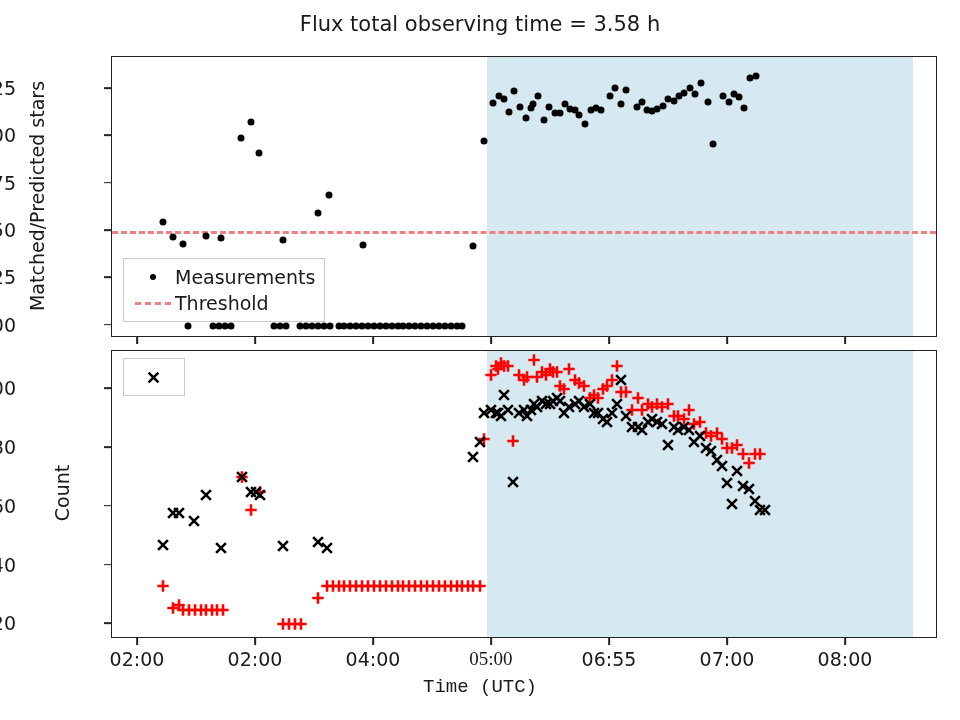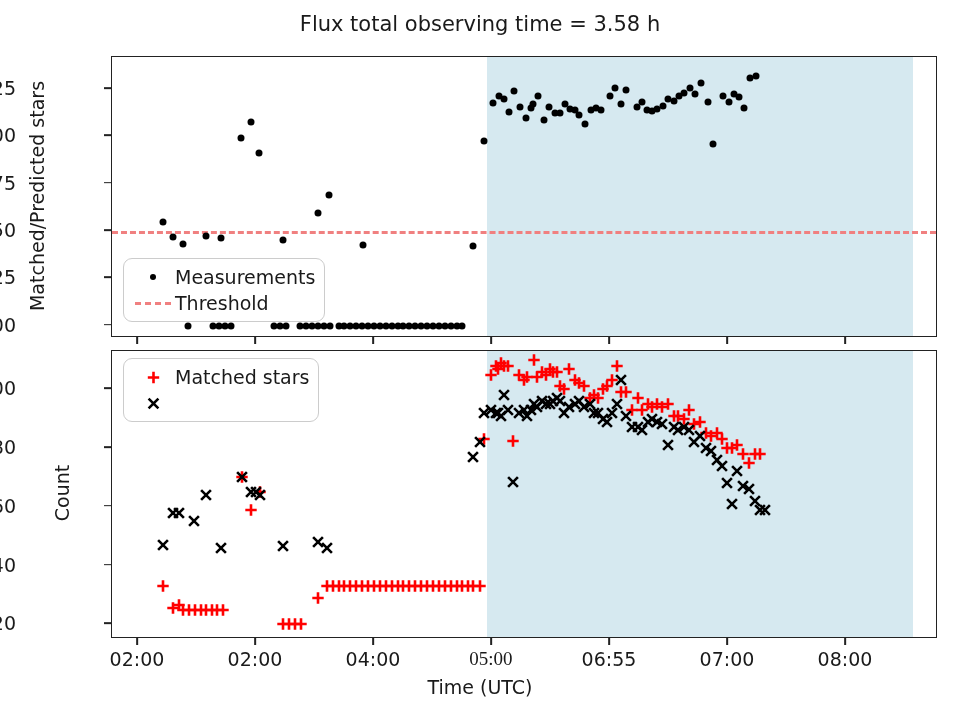--- a/index.html
+++ b/index.html
@@ -18,22 +18,22 @@
   .thr{position:absolute;left:0;width:100%;height:0;
        border-top:3px dashed #f08080;}
   .ytick{position:absolute;right:944px;transform:translateY(-50%);
          font-size:19px;color:#1a1a1a;text-align:right;white-space:nowrap;}
   .ytickmark{position:absolute;width:7px;height:1.7px;background:#222;
              transform:translateY(-50%);}
   .xtick{position:absolute;transform:translateX(-50%);font-size:19px;color:#1a1a1a;white-space:nowrap;}
   .xtickmark{position:absolute;width:1.7px;height:7px;background:#222;transform:translateX(-50%);}
   .ylabel{position:absolute;transform-origin:50% 50%;transform:rotate(-90deg);
           font-size:19px;color:#1a1a1a;white-space:nowrap;text-align:center;}
-  .xlabel{position:absolute;left:0;width:960px;text-align:center;font-size:19px;color:#1a1a1a;}
-  .legend{position:absolute;background:#fff;border:1.2px solid #ccc;border-radius:9px;
+  .xlabel{position:absolute;left:0;width:960px;text-align:center;font-size:19px;color:#1a1a1a;font-family:Liberation Mono, monospace;}
+  .legend{position:absolute;background:#fff;border:1.2px solid #ccc;border-radius:0;
           padding:5px 9px 5px 7px;}
   .legrow{display:flex;align-items:center;height:26px;}
   .legkey{width:44px;display:flex;align-items:center;justify-content:center;}
   .legtxt{font-size:19px;color:#1a1a1a;white-space:nowrap;}
   .kdot{width:6px;height:6px;border-radius:50%;background:#000;}
   .kdash{width:36px;height:0;border-top:3px dashed #f08080;}
   svg{display:block;overflow:visible;}
 </style>
 </head>
 <body>
@@ -1086,28 +1086,20 @@
       <div class="ytick" style="top: 446.98px;">80</div>
       <div class="ytickmark" style="left: 104px; top: 446.98px;"></div>
       <div class="ytick" style="top: 388.204px;">100</div>
       <div class="ytickmark" style="left: 104px; top: 388.204px;"></div>
     </div>
   <div class="ylabel" id="ylabBot" style="left: -82px; top: 482px; width: 288px;">Count</div>
   <div class="legend" id="legBot" style="left: 123px; top: 358px;">
       <div class="legrow">
         <div class="legkey">
           <svg width="13" height="13" viewBox="0 0 13 13">
-            <path d="M6.5 0.8 V12.2 M0.8 6.5 H12.2" stroke="#ff0000" stroke-width="2.6" stroke-linecap="butt"></path>
-          </svg>
-        </div>
-        <div class="legtxt">Matched stars</div>
-      </div>
-      <div class="legrow">
-        <div class="legkey">
-          <svg width="13" height="13" viewBox="0 0 13 13">
             <path d="M1.6 1.6 L11.4 11.4 M11.4 1.6 L1.6 11.4" stroke="#000000" stroke-width="2.6" stroke-linecap="butt"></path>
           </svg>
         </div>
       </div>
     </div>
 
   <div id="xTicks">
       <div class="xtick" style="left: 136.96px; top: 648px;">02:00</div>
       <div class="xtickmark" style="left: 136.96px; top: 638px;"></div>
       <div class="xtickmark" style="left: 136.96px; top: 337px;"></div>

